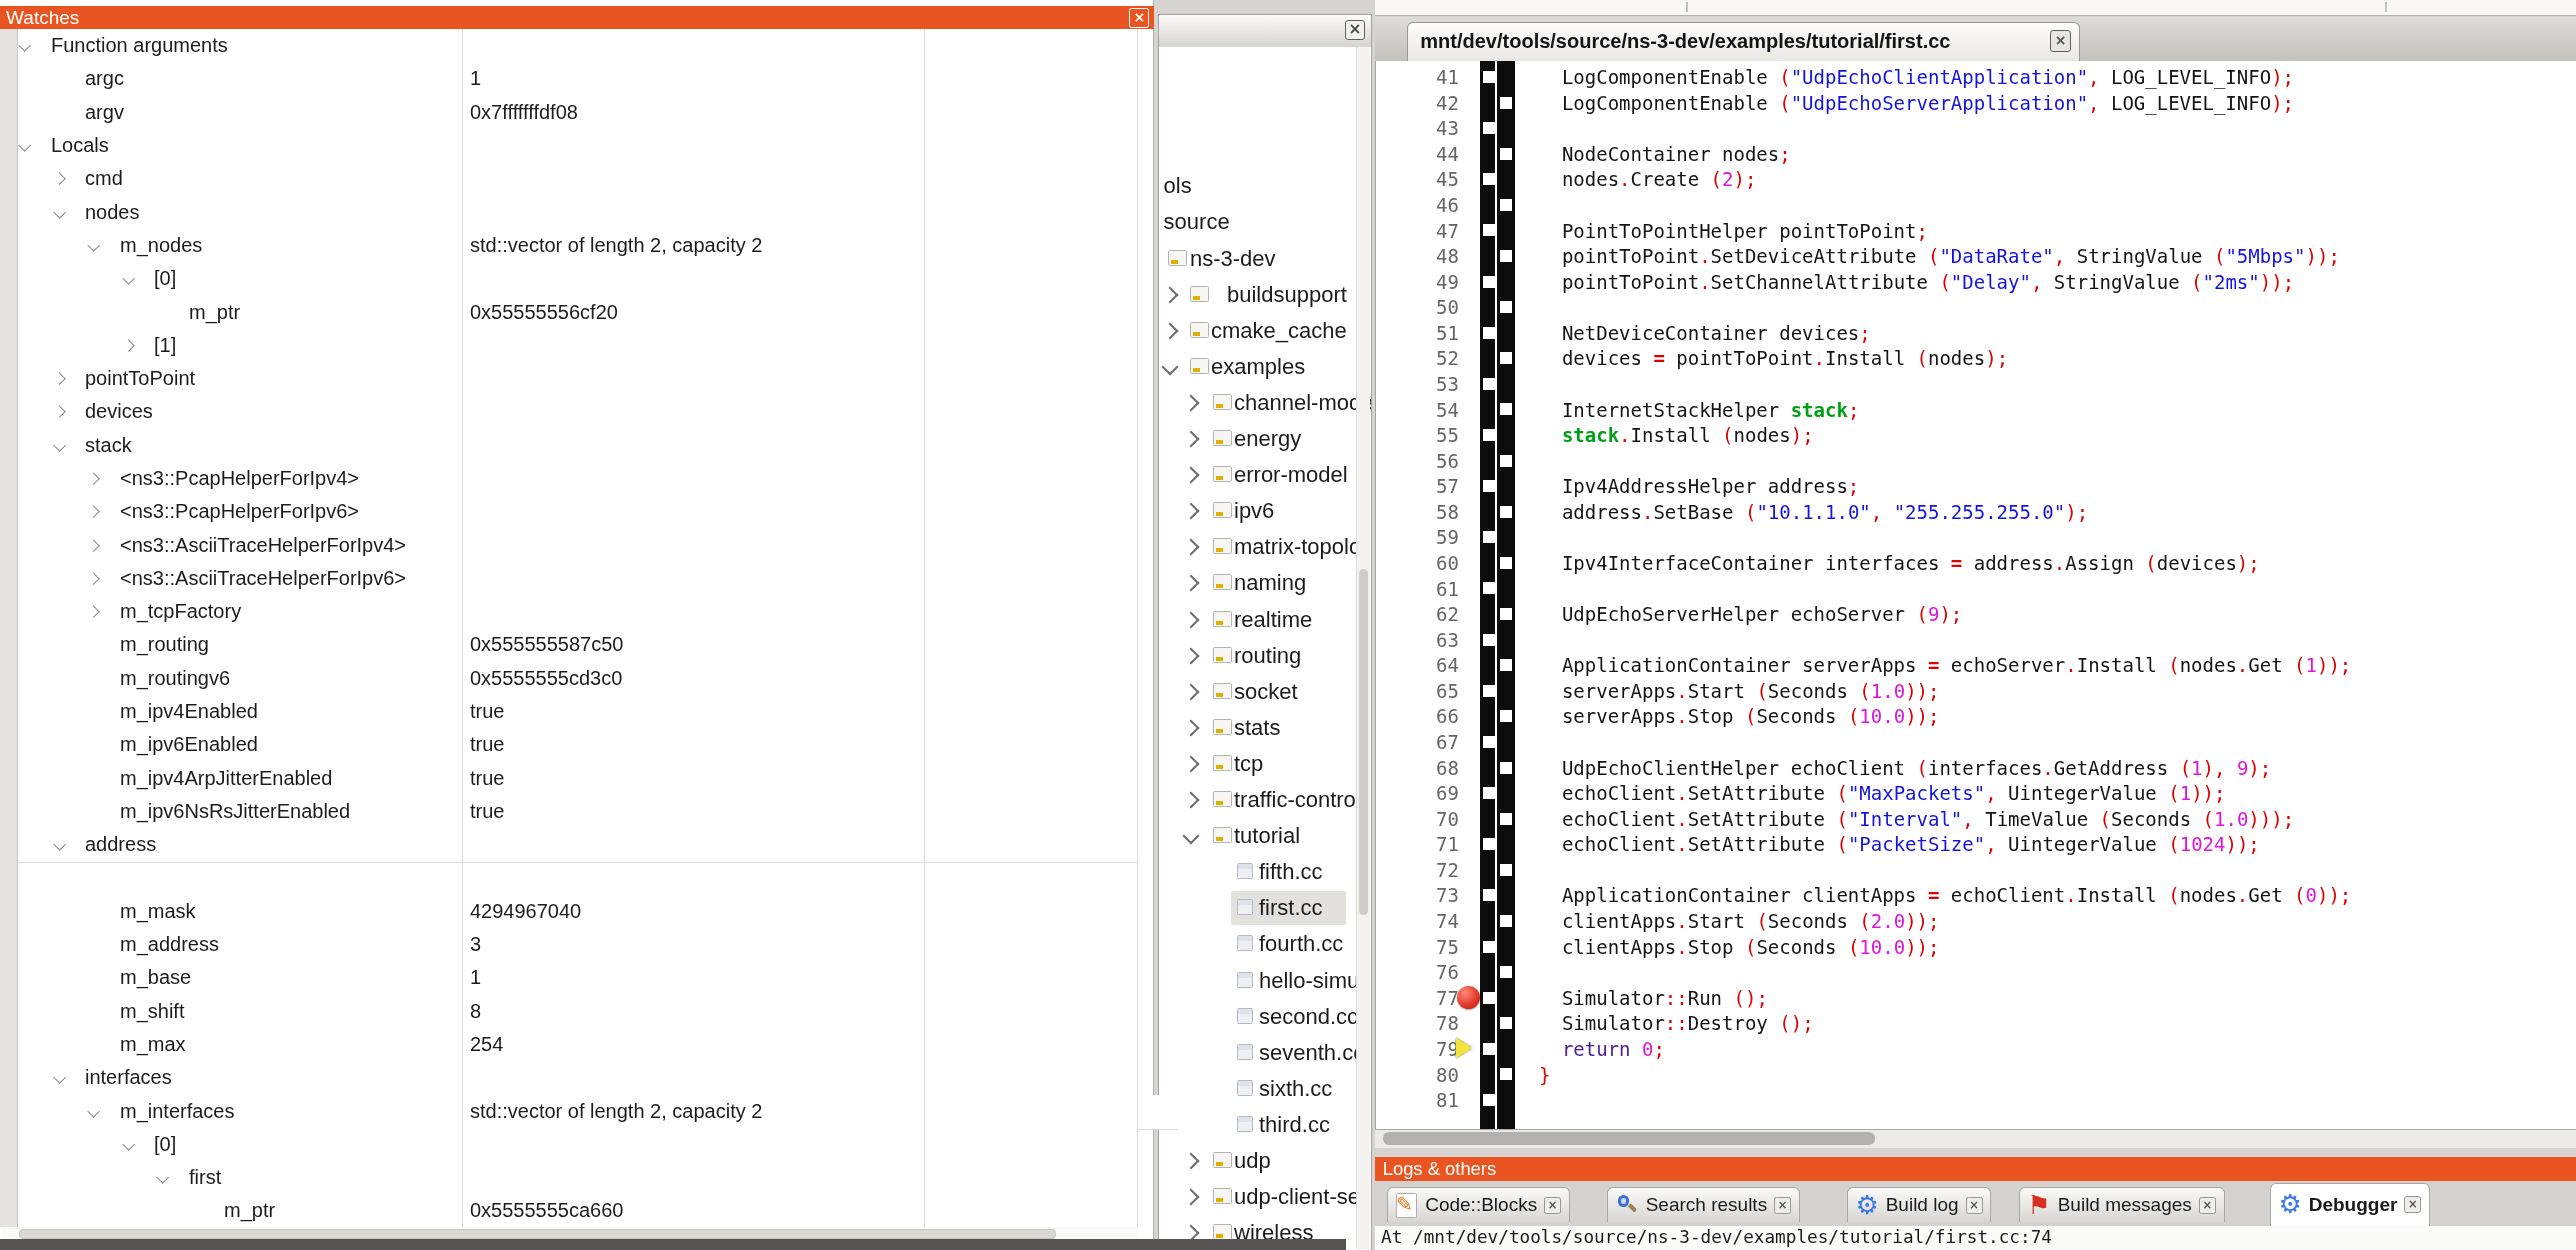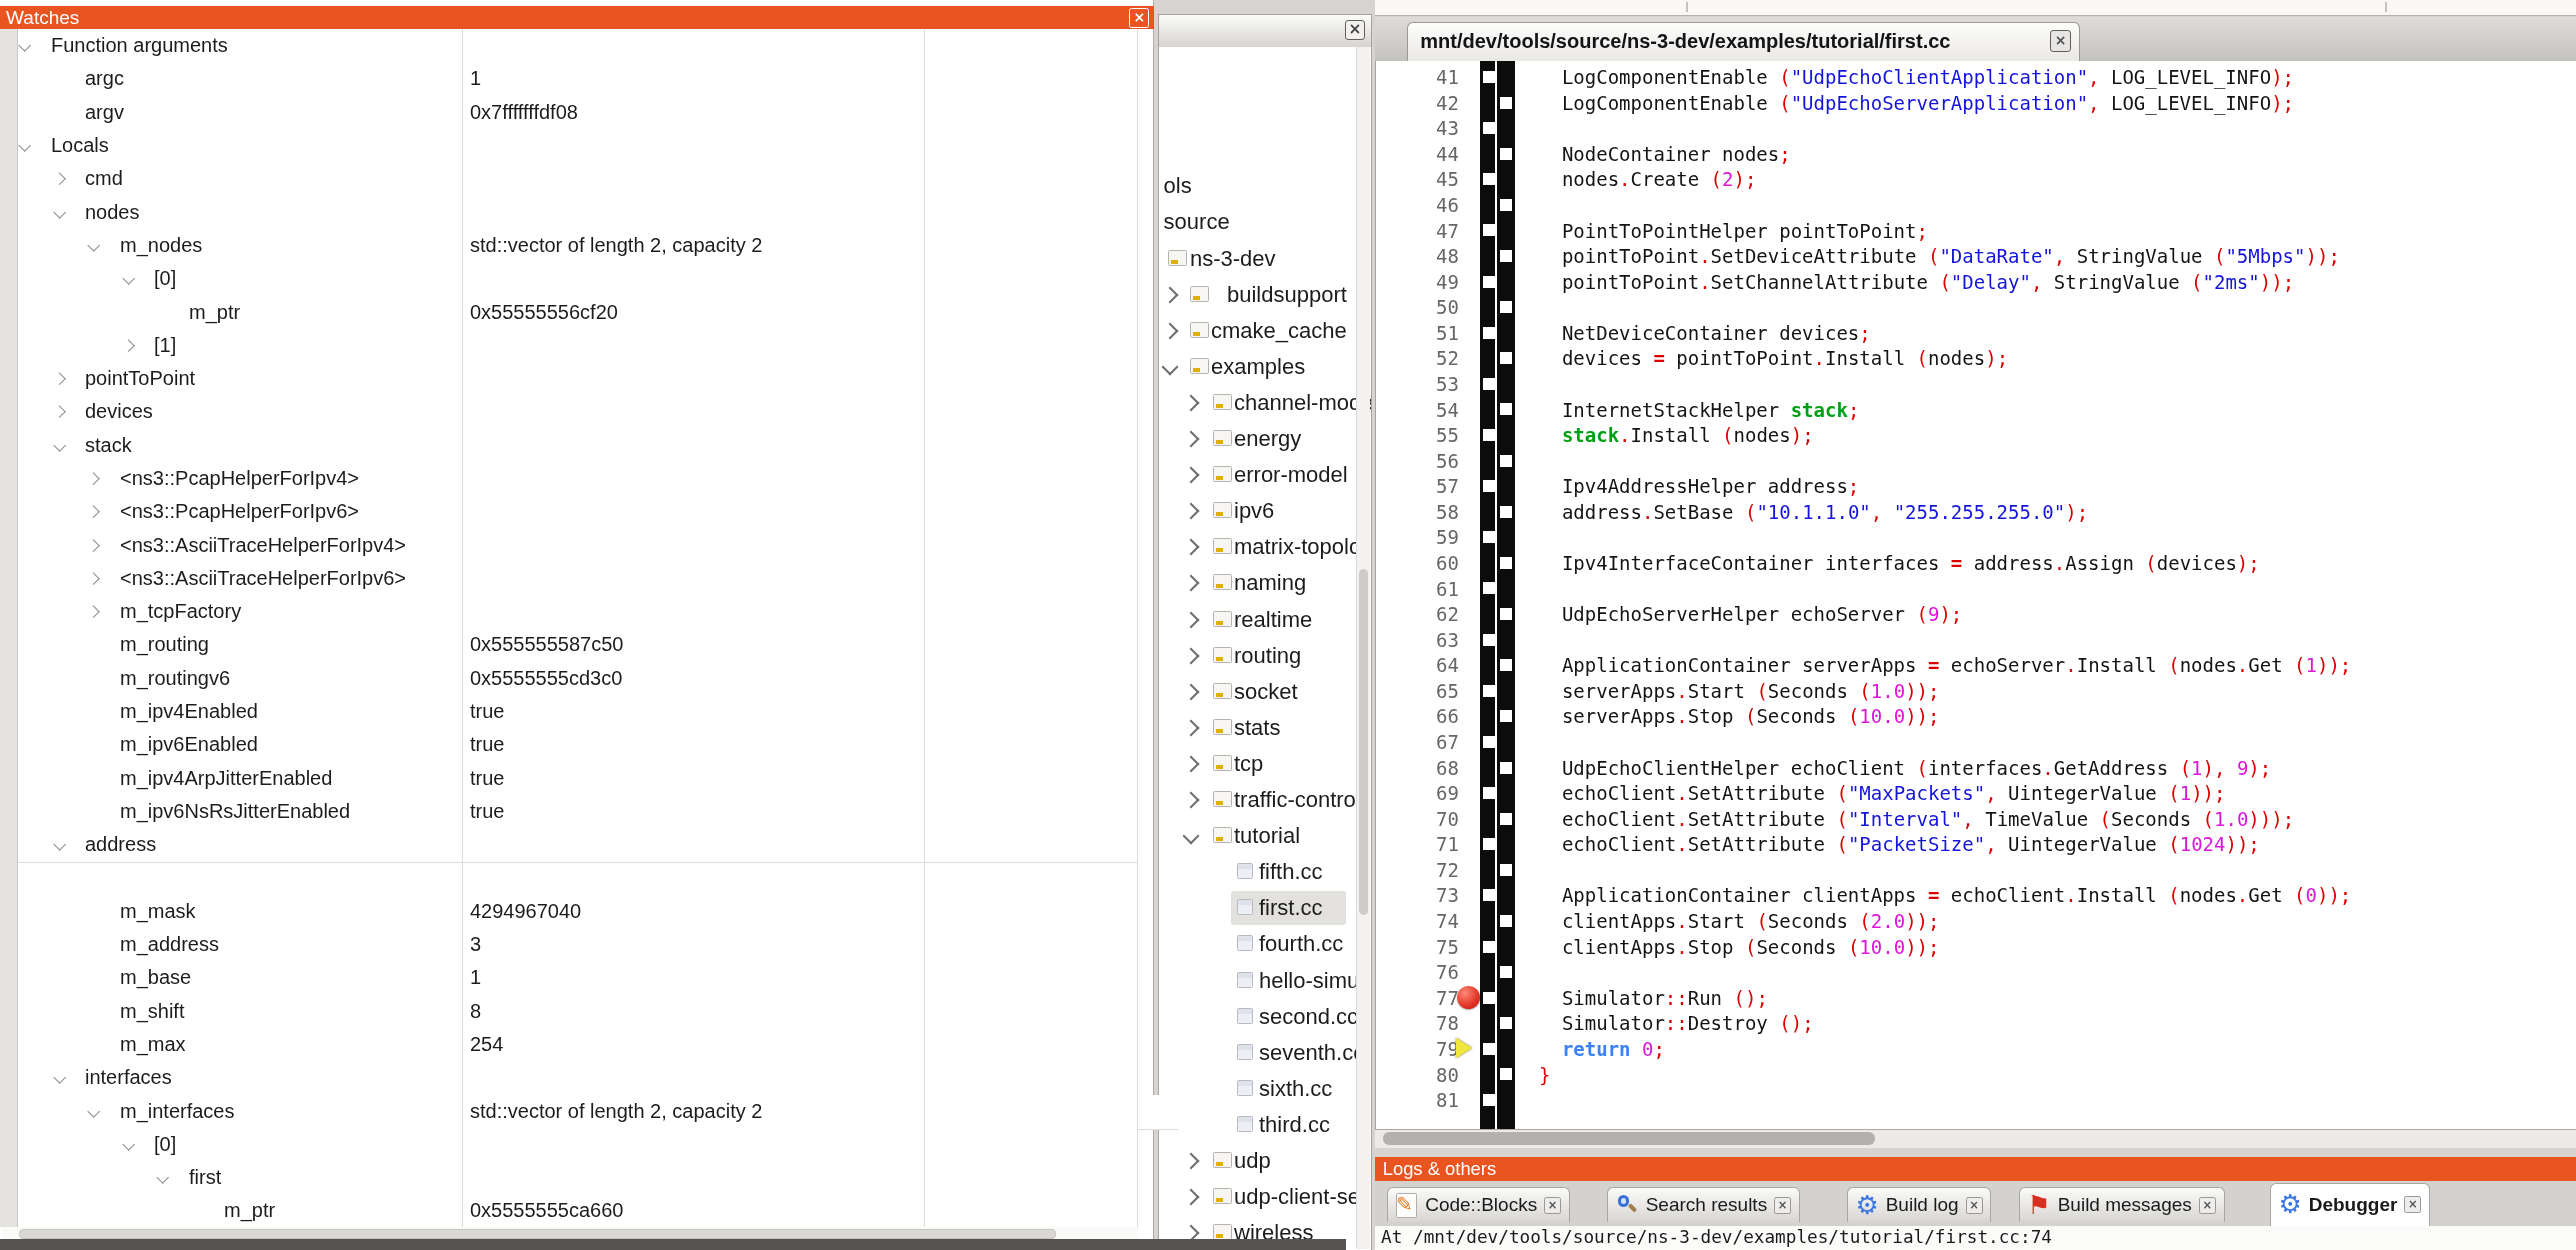--- a/index.html
+++ b/index.html
@@ -48,21 +48,21 @@
   .xbox.small{right:7.7px;top:7.7px;width:21.5px;height:21.5px;border-width:1.5px;
               font-size:14px;line-height:18.4px;background:#e8e6e4;color:#555;}
   .code-area{position:absolute;left:0;top:61px;right:0;height:1068px;background:#ffffff;
              border-left:0.8px solid #a5a3a0;overflow:hidden;}
   .cline{position:absolute;left:0;width:100%;height:26px;}
   .lnum{position:absolute;left:0;top:1.5px;width:83px;text-align:right;
         font:19px "DejaVu Sans Mono","Liberation Mono",monospace;color:#666;}
   .ctext{position:absolute;left:163px;top:1.5px;white-space:pre;
          font:19px "DejaVu Sans Mono","Liberation Mono",monospace;color:#141414;}
   .tok-id{color:#141414;} .tok-p{color:#dc0000;} .tok-s{color:#1414dc;}
-  .tok-n{color:#dc14dc;} .tok-kw{color:#3b82f6;font-weight:bold;}
+  .tok-n{color:#dc14dc;} .tok-kw{color:#4c1d95;font-weight:normal;}
   .tok-g{color:#00a014;font-weight:bold;} .tok-o{color:#dc0000;font-weight:bold;}
   .checker{position:absolute;left:104px;top:0;width:35px;height:1068px;background:#0c0c0c;}
   .checker .wline{position:absolute;left:15.4px;top:0;width:1.5px;height:100%;background:#fff;}
   .csq{position:absolute;width:11.5px;height:11.5px;background:#ffffff;}
   .bp{position:absolute;left:81px;top:0.8px;width:23px;height:23px;border-radius:50%;
       background:radial-gradient(circle at 35% 30%,#ff8878,#e03424 60%,#b81810);
       box-shadow:0 0.8px 1.5px rgba(0,0,0,.4);}
   .exec-arrow{position:absolute;left:80px;top:1.5px;width:0;height:0;
       border-top:10.8px solid transparent;border-bottom:10.8px solid transparent;
       border-left:16px solid #f2e63c;filter:drop-shadow(0 0 1.2px #6a6a20);}

